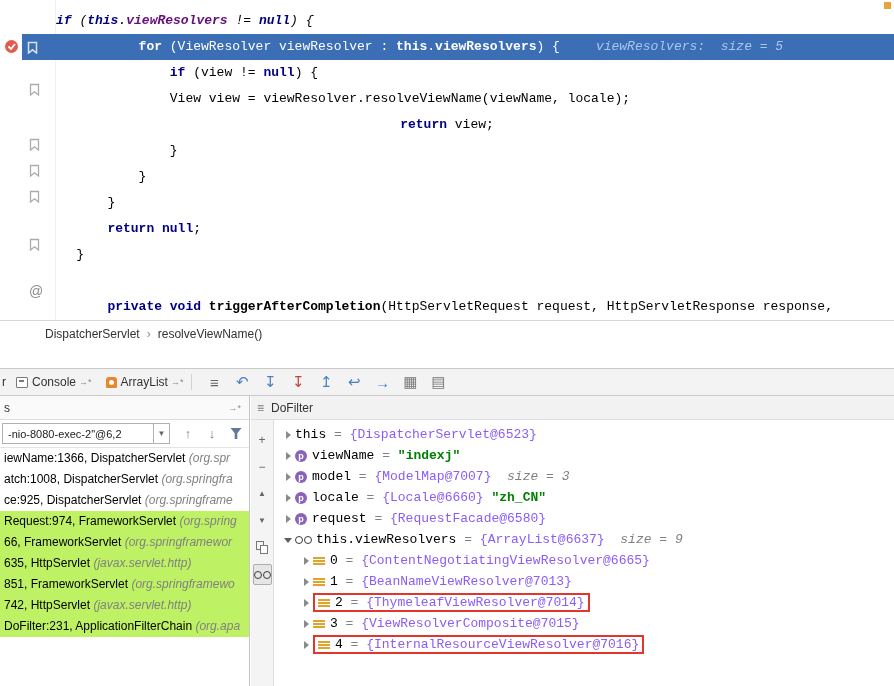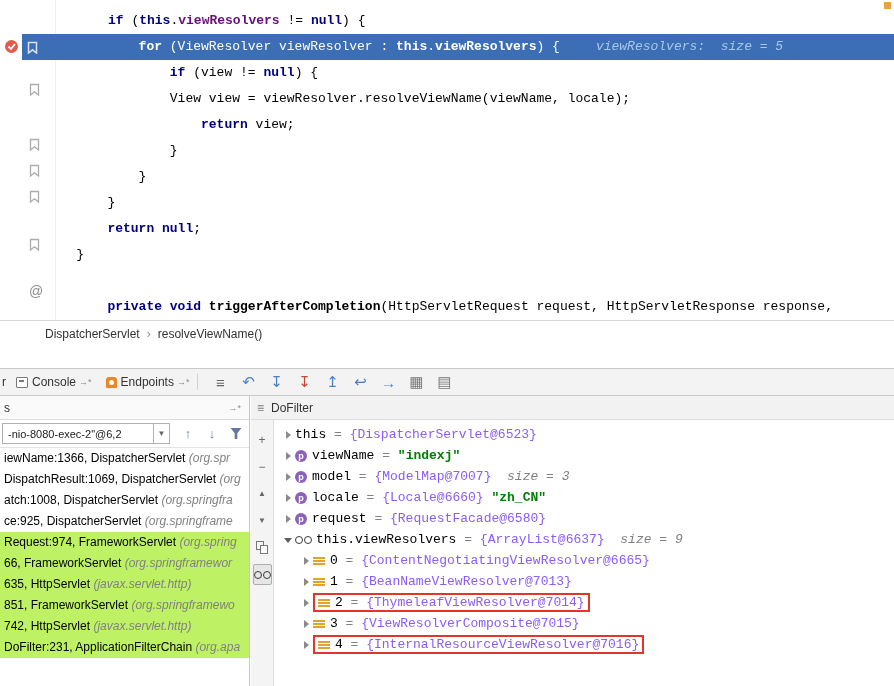--- a/index.html
+++ b/index.html
@@ -89,25 +89,25 @@
   .var-size { color:#808080; font-style:italic; }
 </style>
 </head>
 <body>
 
 <div class="screen">
 
   <div class="editor">
     <div class="gutter-line"></div>
     <div class="code-lines" id="code">
-        <div class="code-line" style="padding-left: 108px;"><span class="tk-k">if</span><span class="tk-p"> (</span><span class="tk-k">this</span><span class="tk-p">.</span><span class="tk-f">viewResolvers</span><span class="tk-p"> != </span><span class="tk-k">null</span><span class="tk-p">) {</span></div>
+        <div class="code-line" style="padding-left: 56px; font-style: italic;"><span class="tk-k">if</span><span class="tk-p"> (</span><span class="tk-k">this</span><span class="tk-p">.</span><span class="tk-f">viewResolvers</span><span class="tk-p"> != </span><span class="tk-k">null</span><span class="tk-p">) {</span></div>
         <div class="code-line exec" style="margin-left: 22px; padding-left: 116.6px;"><span class="tk-k">for</span><span class="tk-p"> (ViewResolver viewResolver : </span><span class="tk-k">this</span><span class="tk-p">.</span><span class="tk-f">viewResolvers</span><span class="tk-p">) {</span><span class="hint">viewResolvers:  size = 5</span></div>
         <div class="code-line" style="padding-left: 169.8px;"><span class="tk-k">if</span><span class="tk-p"> (view != </span><span class="tk-k">null</span><span class="tk-p">) {</span></div>
         <div class="code-line" style="padding-left: 169.8px;"><span class="tk-p">View view = viewResolver.resolveViewName(viewName, locale);</span></div>
-        <div class="code-line" style="padding-left: 201px;"><span class="tk-k">return</span><span class="tk-p"> view;</span></div>
+        <div class="code-line" style=" text-align: center;"><span class="tk-k">return</span><span class="tk-p"> view;</span></div>
         <div class="code-line" style="padding-left: 169.8px;"><span class="tk-p">}</span></div>
         <div class="code-line" style="padding-left: 138.6px;"><span class="tk-p">}</span></div>
         <div class="code-line" style="padding-left: 107.4px;"><span class="tk-p">}</span></div>
         <div class="code-line" style="padding-left: 107.4px;"><span class="tk-k">return</span><span class="tk-p"> </span><span class="tk-k">null</span><span class="tk-p">;</span></div>
         <div class="code-line" style="padding-left: 76.2px;"><span class="tk-p">}</span></div>
         <div class="code-line" style="padding-left: 45px;"></div>
         <div class="code-line" style="padding-left: 107.4px;"><span class="tk-k">private</span><span class="tk-p"> </span><span class="tk-k">void</span><span class="tk-p"> </span><span class="tk-m">triggerAfterCompletion</span><span class="tk-p">(HttpServletRequest request, HttpServletResponse response,</span></div>
       </div>
 
     <span class="gut-ico" style="left:4px; top:39px;">
@@ -156,21 +156,21 @@
     <span>resolveViewName()</span>
   </div>
   <div class="spacer-band"></div>
 
   <div class="dbg-toolbar">
     <span class="tab-frag">r</span>
     <span class="console-ico"></span>
     <span>Console</span>
     <span class="pin">→*</span>
     <span class="endpoints-ico"></span>
-    <span>Endpoints</span>
+    <span>ArrayList</span>
     <span class="pin">→*</span>
     <span class="tb-sep"></span>
     <span id="dbg-icons" style="display:flex;align-items:center;">
         <span class="tool-ico" style="color: rgb(102, 102, 102);">≡</span>
         <span class="tool-ico" style="color: rgb(75, 127, 196);">↶</span>
         <span class="tool-ico" style="color: rgb(75, 127, 196);">↧</span>
         <span class="tool-ico" style="color: rgb(199, 68, 59);">↧</span>
         <span class="tool-ico" style="color: rgb(75, 127, 196);">↥</span>
         <span class="tool-ico" style="color: rgb(75, 127, 196);">↩</span>
         <span class="tool-ico" style="color: rgb(75, 127, 196);">→</span>
@@ -194,21 +194,20 @@
         <span id="frames-tools-icons" style="display:flex;align-items:center;margin-left:6px;">
             <span class="fr-tool-ico">↑</span>
             <span class="fr-tool-ico">↓</span>
             <span class="fr-tool-ico">
               <span class="funnel"></span>
             </span>
           </span>
       </div>
       <div class="frames-list" id="frames">
           <div class="frame-row"><span class="fr-main">iewName:1366, DispatcherServlet </span><span class="fr-pkg">(org.spr</span></div>
-          <div class="frame-row"><span class="fr-main">DispatchResult:1069, DispatcherServlet </span><span class="fr-pkg">(org</span></div>
           <div class="frame-row"><span class="fr-main">atch:1008, DispatcherServlet </span><span class="fr-pkg">(org.springfra</span></div>
           <div class="frame-row"><span class="fr-main">ce:925, DispatcherServlet </span><span class="fr-pkg">(org.springframe</span></div>
           <div class="frame-row lib"><span class="fr-main">Request:974, FrameworkServlet </span><span class="fr-pkg">(org.spring</span></div>
           <div class="frame-row lib"><span class="fr-main">66, FrameworkServlet </span><span class="fr-pkg">(org.springframewor</span></div>
           <div class="frame-row lib"><span class="fr-main">635, HttpServlet </span><span class="fr-pkg">(javax.servlet.http)</span></div>
           <div class="frame-row lib"><span class="fr-main">851, FrameworkServlet </span><span class="fr-pkg">(org.springframewo</span></div>
           <div class="frame-row lib"><span class="fr-main">742, HttpServlet </span><span class="fr-pkg">(javax.servlet.http)</span></div>
           <div class="frame-row lib"><span class="fr-main">DoFilter:231, ApplicationFilterChain </span><span class="fr-pkg">(org.apa</span></div>
         </div>
     </div>

